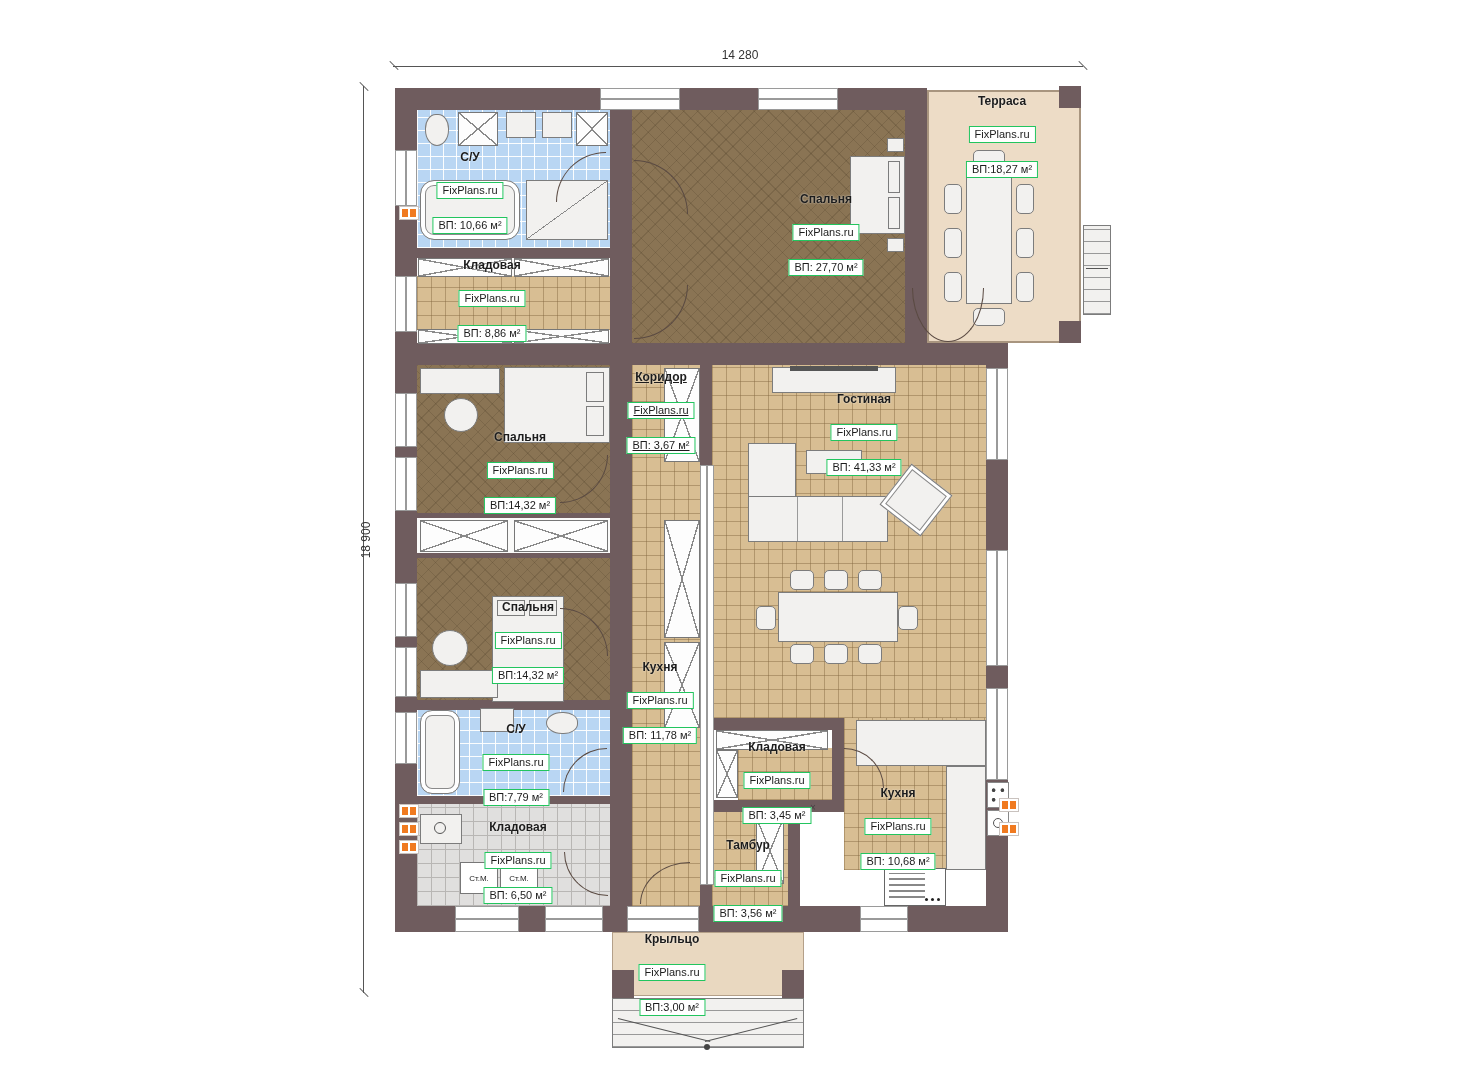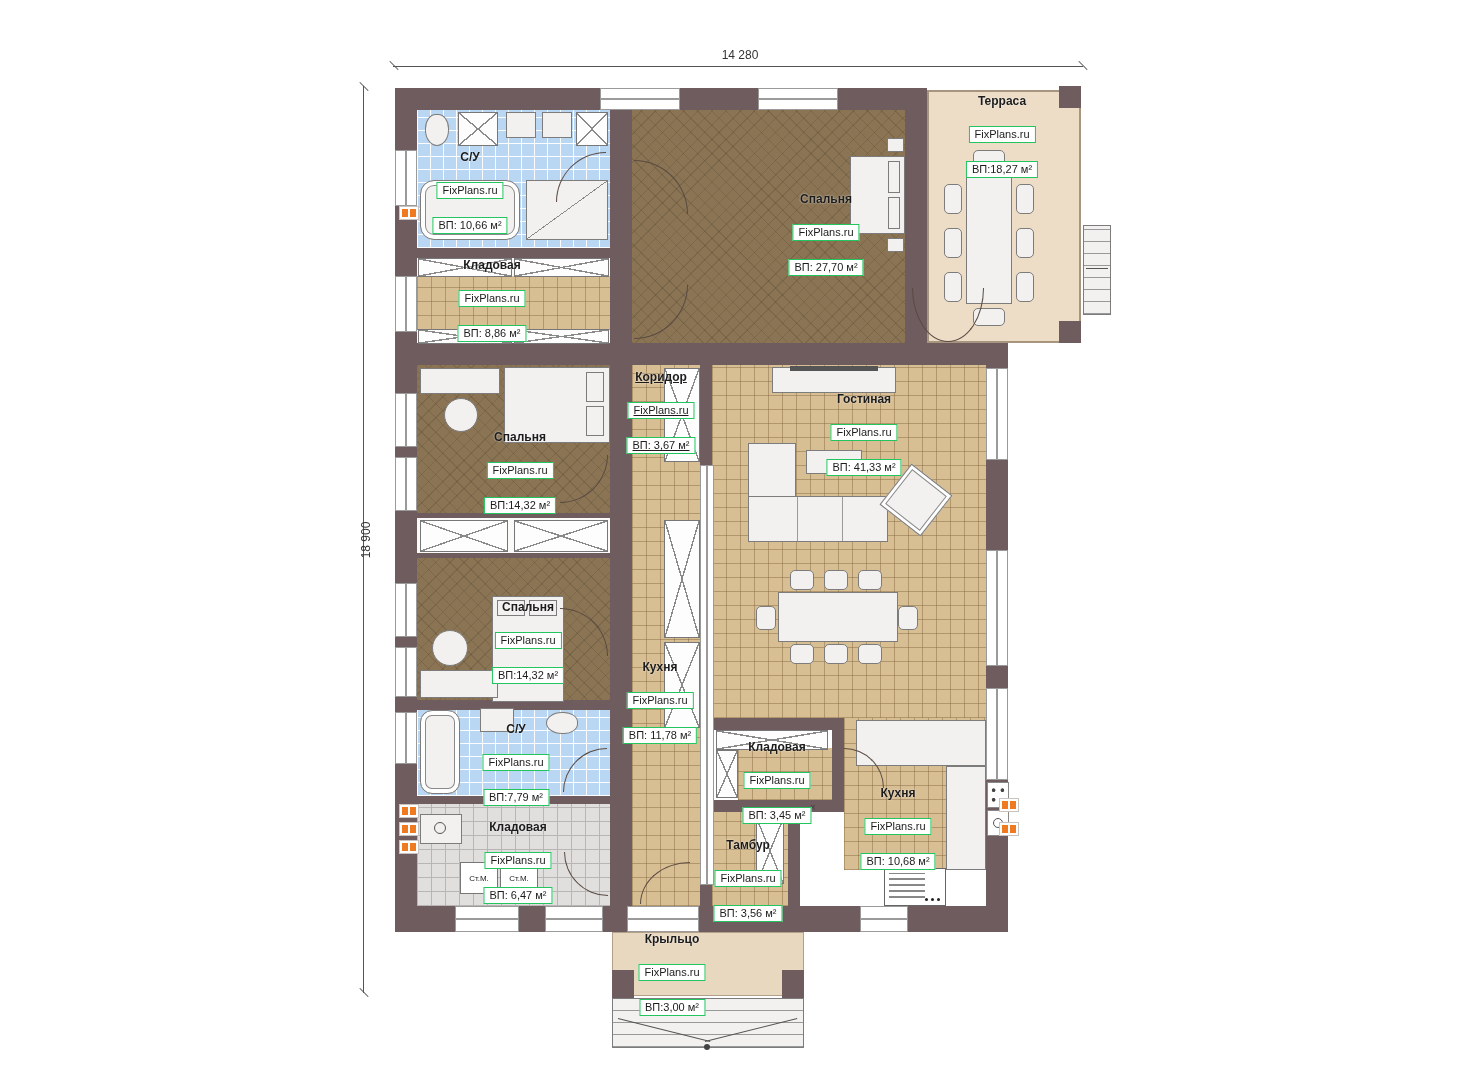--- a/index.html
+++ b/index.html
@@ -322,21 +322,21 @@
     <span class="rbox">ВП: 11,78 м²</span>
   </div>
   <div class="rlabel" style="left:516px;top:722px;">
     <span class="rname">С/У</span>
     <span class="rbox">FixPlans.ru</span>
     <span class="rbox">ВП:7,79 м²</span>
   </div>
   <div class="rlabel" style="left:518px;top:820px;">
     <span class="rname">Кладовая</span>
     <span class="rbox">FixPlans.ru</span>
-    <span class="rbox">ВП: 6,47 м²</span>
+    <span class="rbox">ВП: 6,50 м²</span>
   </div>
   <div class="rlabel" style="left:777px;top:740px;">
     <span class="rname">Кладовая</span>
     <span class="rbox">FixPlans.ru</span>
     <span class="rbox">ВП: 3,45 м²</span>
   </div>
   <div class="rlabel" style="left:748px;top:838px;">
     <span class="rname">Тамбур</span>
     <span class="rbox">FixPlans.ru</span>
     <span class="rbox">ВП: 3,56 м²</span>

